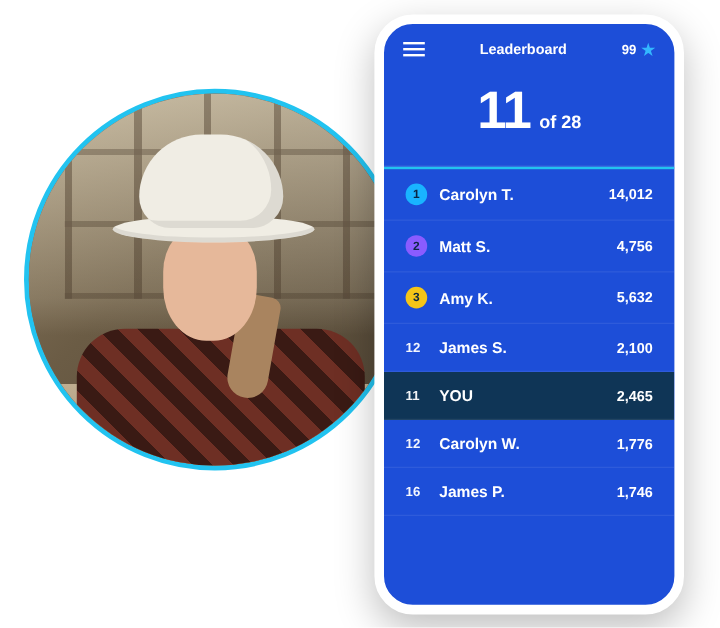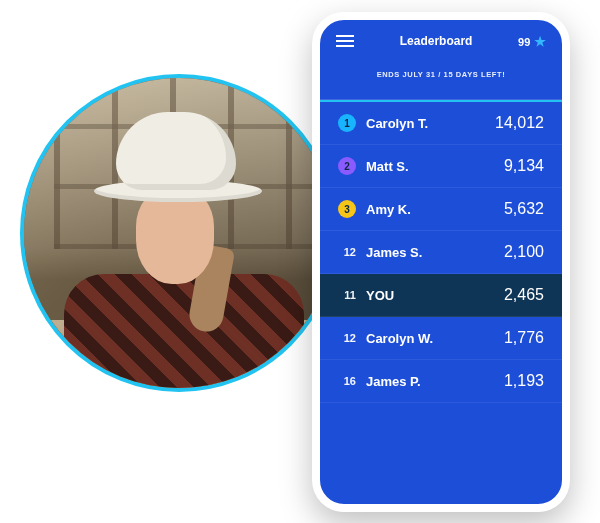--- a/index.html
+++ b/index.html
@@ -107,28 +107,28 @@
   .divider{height:1px;background:rgba(255,255,255,.15)}
   .divider.accent{height:2px;background:#22c3f0}
   .list{flex:1;overflow:hidden}
   .row{
     display:flex;align-items:center;justify-content:space-between;
     padding:12px 18px;
     border-bottom:1px solid rgba(255,255,255,.08);
     font-size:13px;font-weight:700;
   }
   .row .left{display:flex;align-items:center;gap:10px}
-  .rank-num{width:18px;text-align:right;font-size:11px;font-weight:600;opacity:.95}
+  .rank-num{width:18px;font-size:11px;font-weight:600;opacity:.95}
   .medal{
     width:18px;height:18px;border-radius:50%;
     display:flex;align-items:center;justify-content:center;
     font-size:10px;font-weight:800;color:#0b2643;
   }
   .row.you{background:#0f3556}
-  .score{font-size:16px;font-weight:400}
+  .score{font-size:12px;font-weight:700}
 </style>
 </head>
 <body>
 
 <div class="photo-wrap">
   <div class="photo-inner" aria-label="Construction worker smiling with hard hat">
     <div class="window-light"></div>
     <div class="window-frames"></div>
     <div class="desk"></div>
     <div class="torso"></div>
@@ -145,40 +145,44 @@
         <span></span>
       </div>
     <div>Leaderboard</div>
     <div class="stars">
       <span>99</span>
       <span class="star-icon">★</span>
     </div>
   </div>
 
   <div class="hero">
-    <div class="deadline">ENDS JULY 31 /  15 DAYS LEFT!</div>
+    <div class="rank-line">
+      <span class="rank-big">11</span>
+      <span>of</span>
+      <span>28</span>
+    </div>
   </div>
 
   <div class="divider"></div>
   <div class="divider accent"></div>
 
   <div class="list" id="list">
       <div class="row">
         <div class="left">
           <div class="medal" style="background: rgb(25, 180, 255);">1</div>
           <div>Carolyn T.</div>
         </div>
         <div class="score">14,012</div>
       </div>
       <div class="row">
         <div class="left">
           <div class="medal" style="background: rgb(138, 92, 255);">2</div>
           <div>Matt S.</div>
         </div>
-        <div class="score">9,134</div>
+        <div class="score">4,756</div>
       </div>
       <div class="row">
         <div class="left">
           <div class="medal" style="background: rgb(245, 197, 24);">3</div>
           <div>Amy K.</div>
         </div>
         <div class="score">5,632</div>
       </div>
       <div class="row">
         <div class="left">
@@ -199,16 +203,16 @@
           <div class="rank-num">12</div>
           <div>Carolyn W.</div>
         </div>
         <div class="score">1,776</div>
       </div>
       <div class="row">
         <div class="left">
           <div class="rank-num">16</div>
           <div>James P.</div>
         </div>
-        <div class="score">1,193</div>
+        <div class="score">1,746</div>
       </div>
     </div>
 </div>
 
 </body></html>

